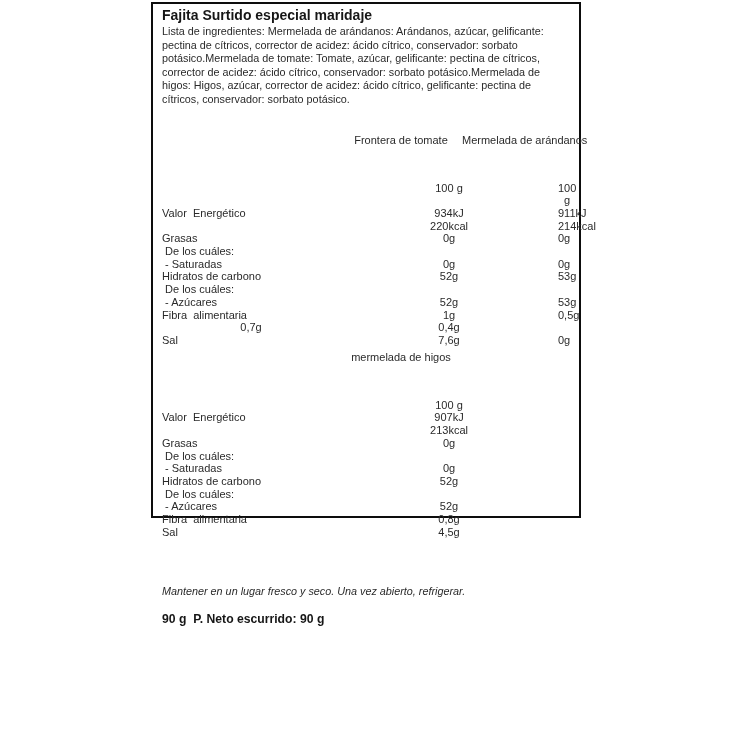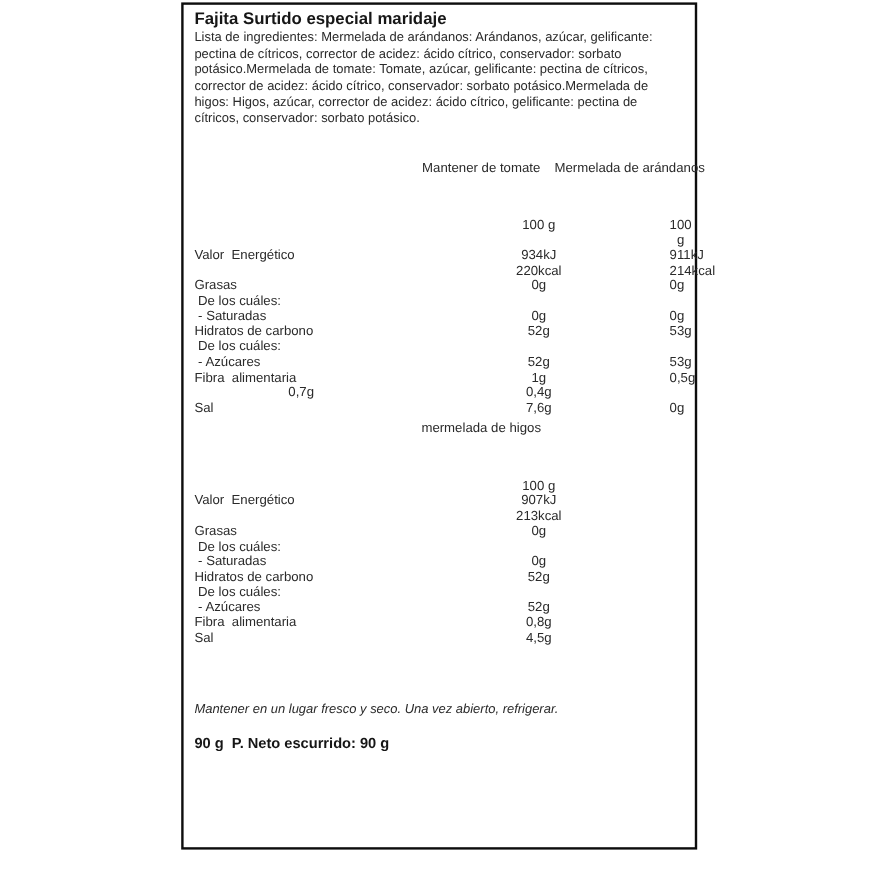--- a/index.html
+++ b/index.html
@@ -17,21 +17,21 @@
     width: 735px;
     height: 735px;
     background: #ffffff;
     overflow: hidden;
   }
   .label-box {
     position: absolute;
     left: 151px;
     top: 2px;
     width: 430px;
-    height: 706px;
+    height: 516px;
     border: 2px solid #0d0d0d;
     box-sizing: border-box;
     padding: 2px 9px 0 9px;
     background: #ffffff;
   }
   .title {
     margin: 0;
     font-size: 14px;
     line-height: 18px;
     font-weight: bold;
@@ -95,21 +95,21 @@
 <div class="page">
   <div class="label-box">
 
     <h1 class="title">Fajita Surtido especial maridaje</h1>
 
     <p class="ingredients">Lista de ingredientes: Mermelada de arándanos: Arándanos, azúcar, gelificante: pectina de cítricos, corrector de acidez: ácido cítrico, conservador: sorbato potásico.Mermelada de tomate: Tomate, azúcar, gelificante: pectina de cítricos, corrector de acidez: ácido cítrico, conservador: sorbato potásico.Mermelada de higos: Higos, azúcar, corrector de acidez: ácido cítrico, gelificante: pectina de cítricos, conservador: sorbato potásico.</p>
 
     <div class="ntable table1">
       <div class="thead">
         <span class="tl"></span>
-        <span class="th">Mantener de tomate</span>
+        <span class="th">Frontera de tomate</span>
         <span class="th">Mermelada de arándanos</span>
       </div>
       <div class="tbody">
         <div class="trow">
           <span class="tl"></span>
           <span class="tv">100 g</span>
           <span class="tv">100 g</span>
         </div>
         <div class="trow">
           <span class="tl">Valor  Energético</span>

